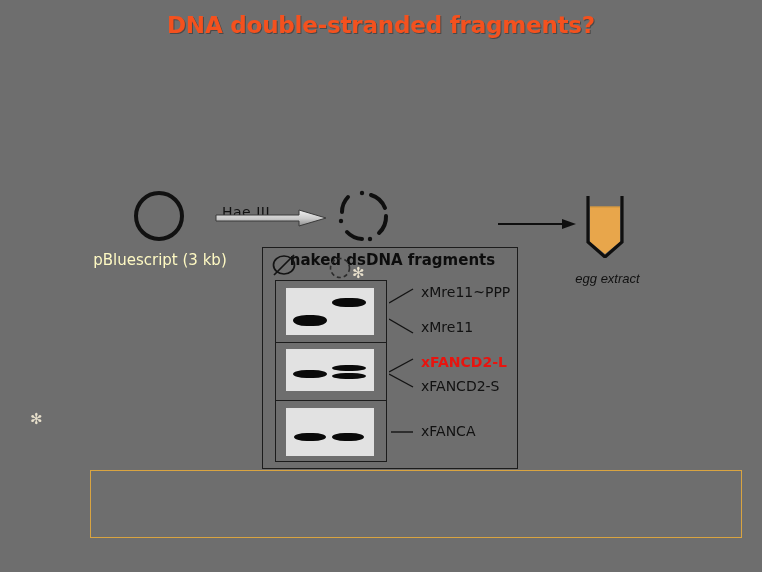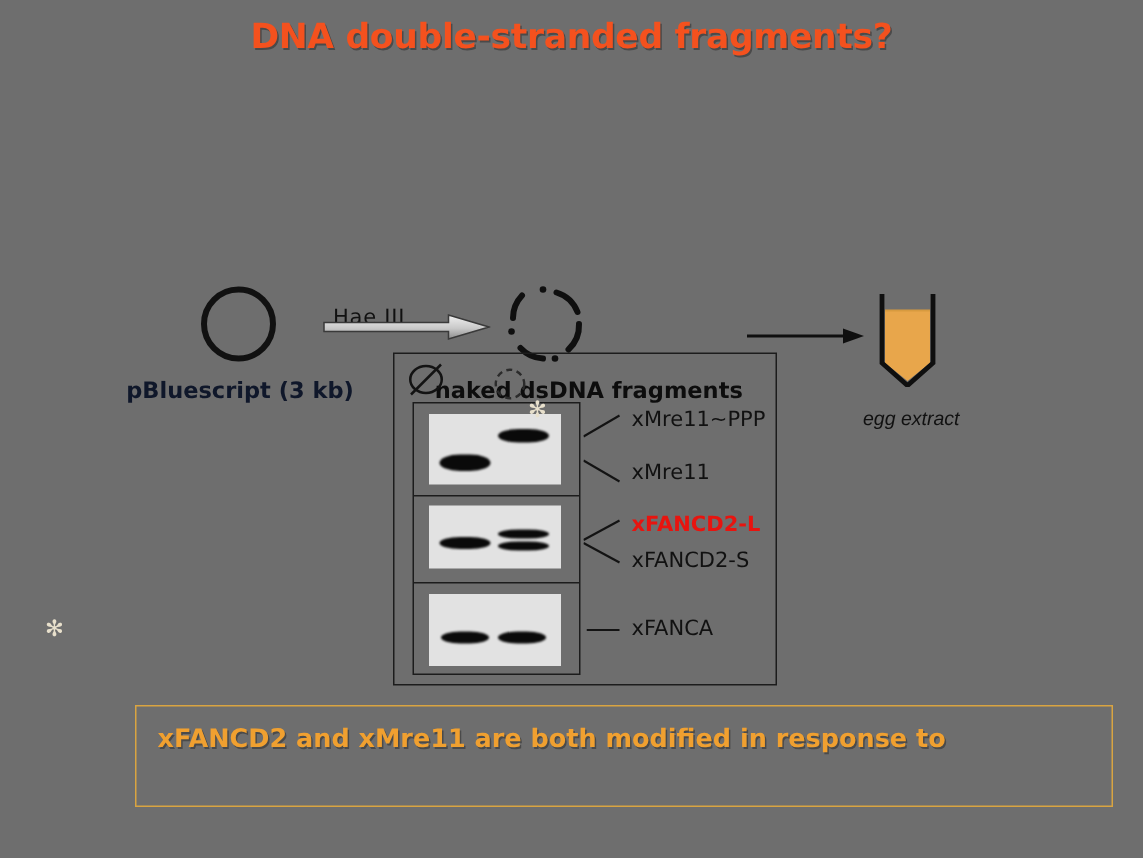--- a/index.html
+++ b/index.html
@@ -46,25 +46,24 @@
     width: 50px; height: 50px;
     border: 4px solid #111;
     border-radius: 50%;
     box-sizing: border-box;
   }
   .plasmid-label {
     position: absolute;
     left: 60px; top: 163px;
     width: 200px;
     text-align: center;
-    color: #0f172a;
+    color: #fef9c3;
     font-size: 15px;
     font-family: "DejaVu Sans", sans-serif;
     white-space: nowrap;
-    font-weight: bold;
   }
 
   .enzyme-label {
     position: absolute;
     left: 222px; top: 100px;
     color: #111;
     font-size: 14px;
     font-family: "DejaVu Sans", sans-serif;
     letter-spacing: 0.5px;
     margin-top: 16px;
@@ -111,21 +110,21 @@
     color: #111;
     font-size: 13px;
     font-style: italic;
     font-family: Liberation Sans, sans-serif;
     white-space: nowrap;
   }
 
   
   .blot-figure {
     position: absolute;
-    left: 262px; top: 235px;
+    left: 262px; top: 247px;
     width: 256px; height: 222px;
     border: 1px solid #1c1c1c;
     box-sizing: border-box;
   }
   .lane-headers {
     position: absolute;
     left: 8px; top: 4px;
     width: 110px; height: 26px;
   }
   .lane-head-icon {
@@ -340,16 +339,15 @@
       </svg>
       <div class="mark-label" style="left:32px; top:149px;">xFANCA</div>
     </div>
   </div>
 
   <div class="asterisk-mark">✻</div>
 
   <div class="citation-aster">✻</div>
 
   <div class="conclusion">
-    <span class="conclusion-line">xFANCD2 and xMre11 are both modified in response to</span>
   </div>
 
 </div>
 
 </body></html>

